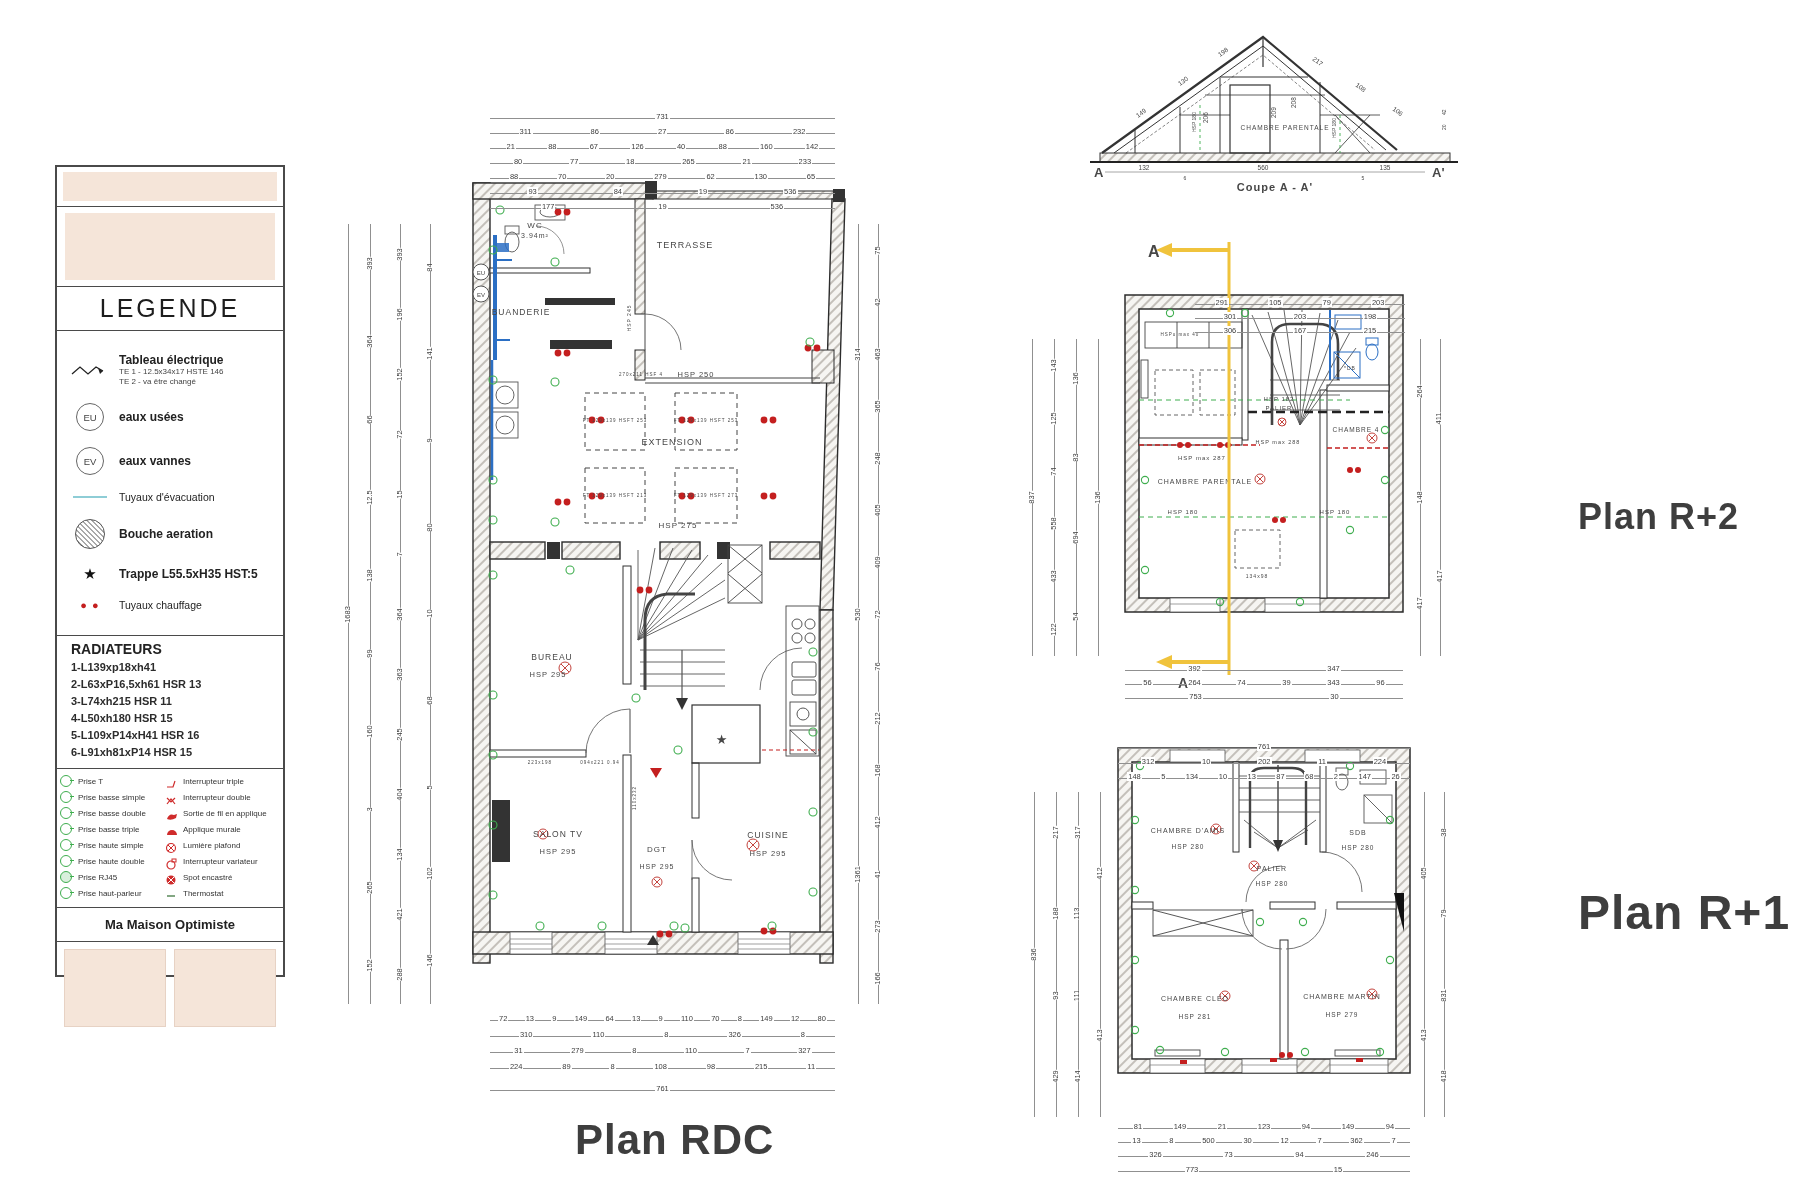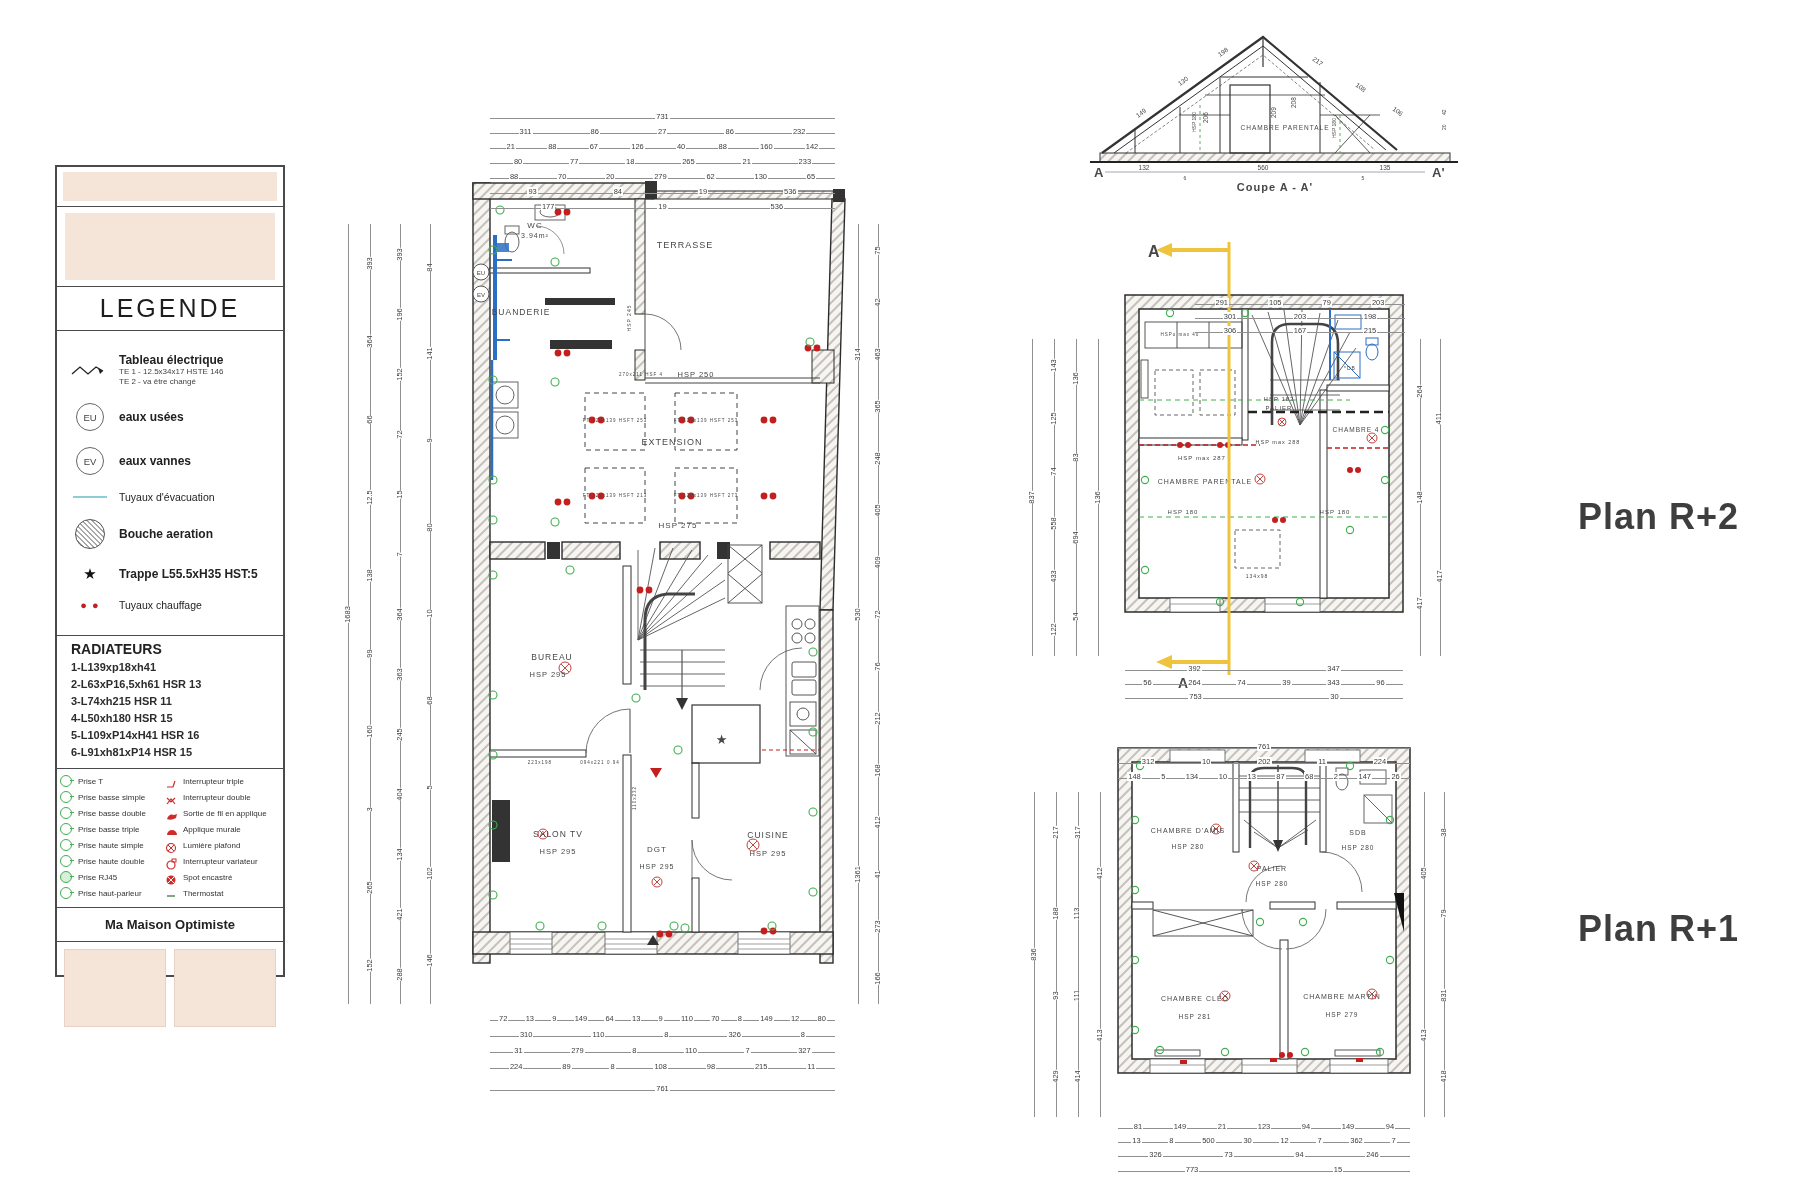--- a/index.html
+++ b/index.html
@@ -47,21 +47,21 @@
   .dimrow{justify-content:space-around;align-items:center;height:9px;}
   .dimrow:before{content:"";position:absolute;left:0;right:0;top:70%;border-top:0.8px solid #909090;}
   .dimrow span{position:relative;background:#fff;padding:0 1px;white-space:nowrap;}
   .dimcol{flex-direction:column;justify-content:space-around;align-items:center;width:10px;}
   .dimcol:before{content:"";position:absolute;top:0;bottom:0;left:55%;border-left:0.8px solid #909090;}
   .dimcol span{position:relative;background:#fff;transform:rotate(-90deg);white-space:nowrap;padding:1px 0;}
 
   .big-title{position:absolute;font-weight:bold;color:#3e3e3e;letter-spacing:1px;}
   #title-rdc{left:575px;top:1088px;font-size:42px;}
   #title-r2{left:1578px;top:466px;font-size:36px;}
-  #title-r1{left:1578px;top:878px;font-size:36px;text-align:right;}
+  #title-r1{left:1578px;top:845px;font-size:48px;text-align:right;}
 
   
   text{font-family:"Liberation Sans","DejaVu Sans",sans-serif;fill:#474747;}
   .lbl{text-anchor:middle;letter-spacing:1px;}
 </style>
 </head>
 <body>
 
 <svg width="0" height="0" style="position:absolute">
   <defs>
@@ -620,20 +620,21 @@
         <span>8</span>
         <span>108</span>
         <span>98</span>
         <span>215</span>
         <span>11</span>
       </div>
     <div class="dimrow" style="top:990px;left:150px;width:345px;">
         <span>761</span>
       </div>
   </div>
+  <h1 class="big-title" id="title-rdc">Plan RDC</h1>
 
   <div class="plan" id="coupe" style="left:1080px;top:20px;width:390px;height:175px;">
     <svg width="390" height="175" viewBox="0 0 390 175">
       <rect x="20" y="133" width="350" height="9" fill="url(#hatch)" stroke="#333" stroke-width="1"></rect>
       <line x1="10" y1="142" x2="378" y2="142" stroke="#222" stroke-width="2"></line>
       <g fill="none" stroke="#333">
         <path d="M22,133 L183,17 L317,130" stroke-width="2.2"></path>
         <path d="M34,133 L183,26 L306,130" stroke-width="1"></path>
         <path d="M46,133 L183,35 L295,130" stroke-width="0.6" stroke-dasharray="3,2"></path>
         <line x1="183" y1="17" x2="183" y2="47" stroke-width="1.2"></line>

